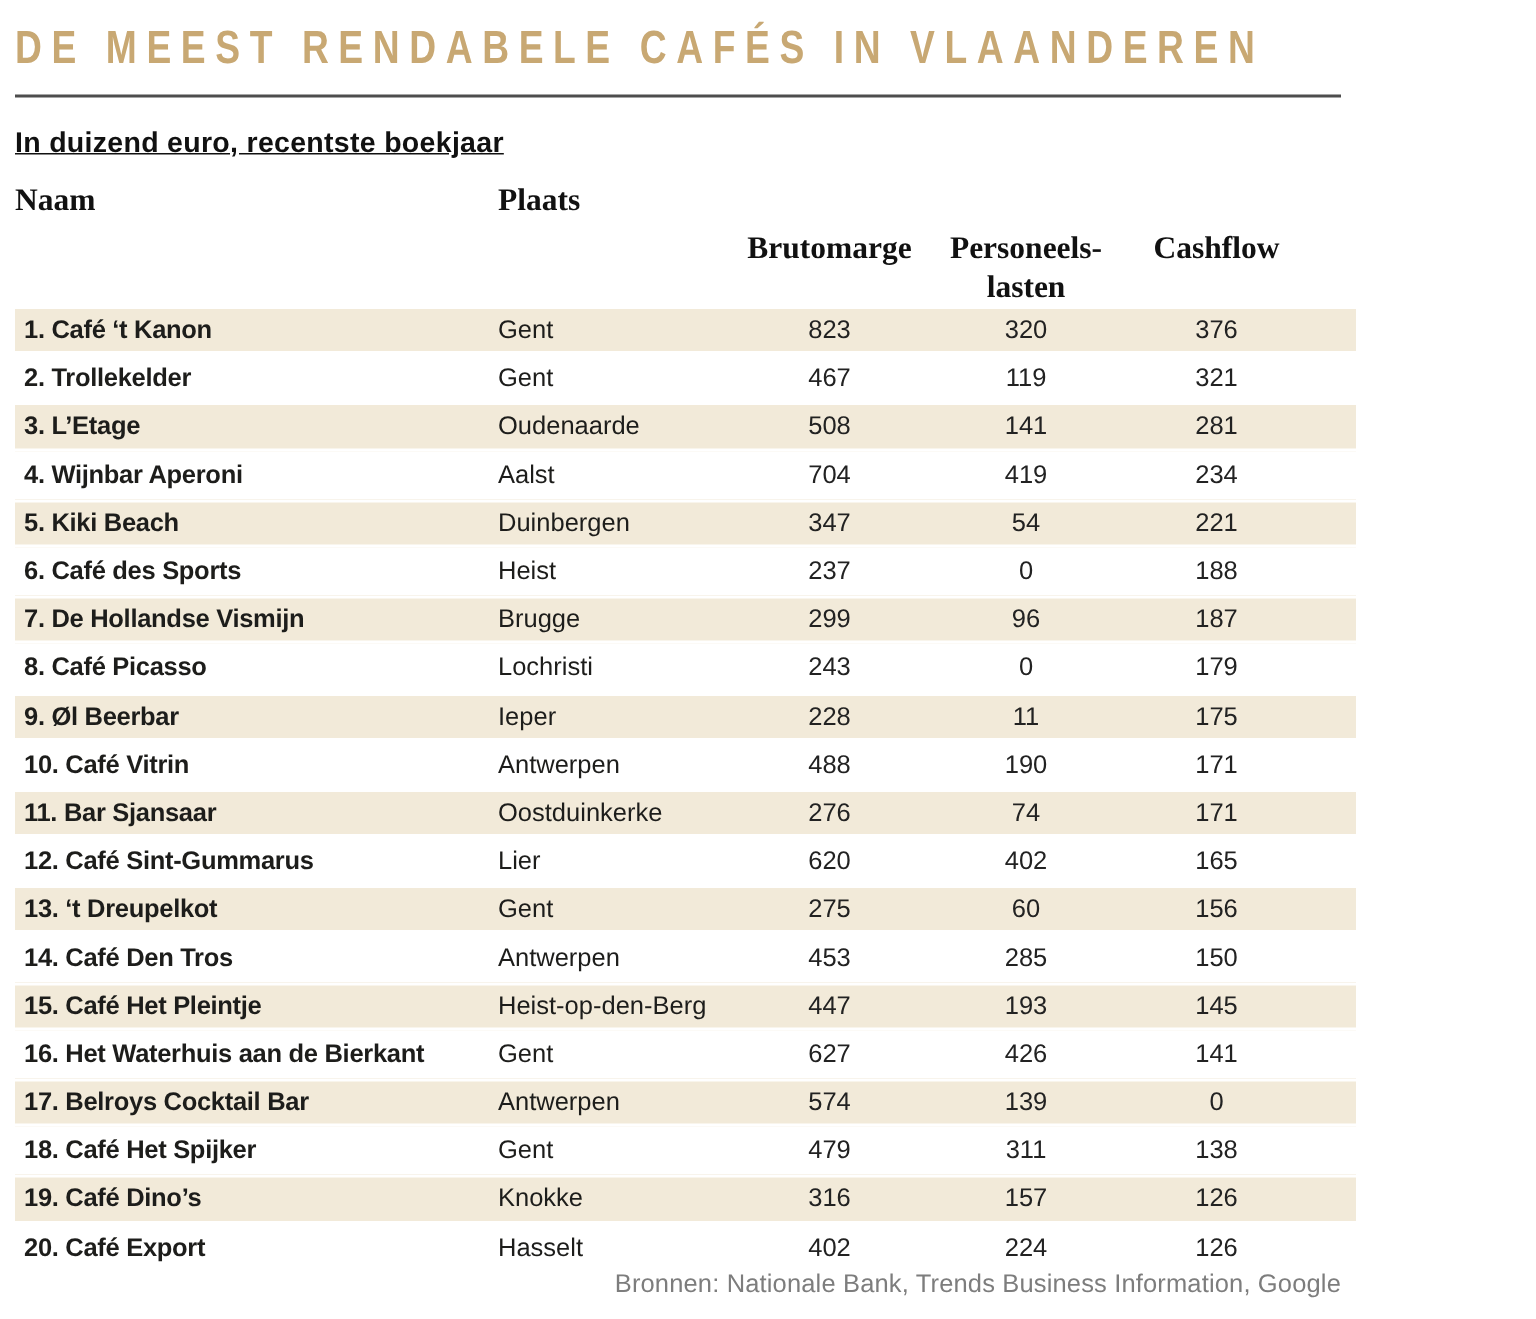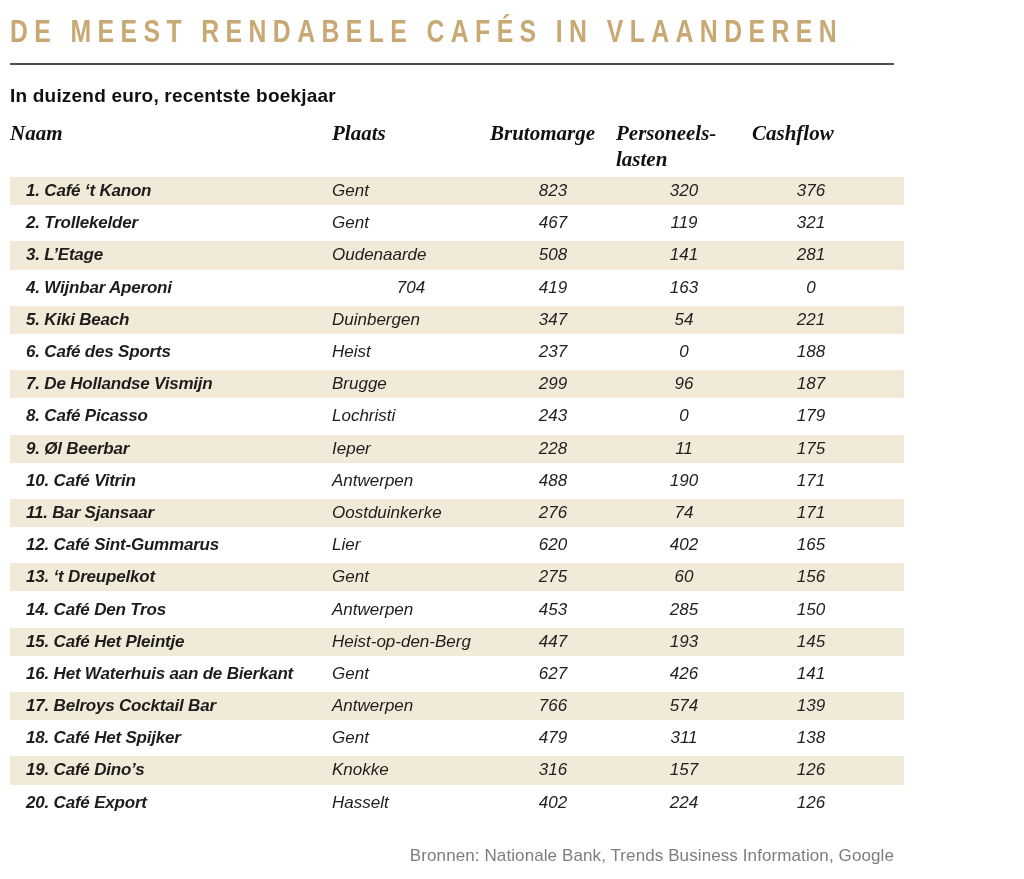--- a/index.html
+++ b/index.html
@@ -30,50 +30,50 @@
     height: 2px;
     background: var(--rule, #4d4d4d);
     margin-top: 9px;
   }
   .subtitle {
     margin-top: 20px;
     font-size: 19px;
     font-weight: 700;
     letter-spacing: 0.2px;
     color: #111;
+    text-decoration: underline;
   }
   .grid-row {
     display: grid;
     grid-template-columns: 322px 158px 126px 136px 118px 144px;
     width: 1004px;
-    font-style: italic;
   }
   .thead {
     margin-top: 13px;
     min-height: 55px;
     align-items: start;
     font-family: "Liberation Serif", serif;
     font-size: 21px;
     font-weight: 600;
     color: #111;
   }
   .th { line-height: 26px; white-space: pre-line; }
   .th.left { text-align: left; }
-  .th.center { text-align: left; }
+  .th.center { text-align: center; margin-top: 32px; }
   .tbody { margin-top: 0; }
   .row {
     height: 32.2px;
     align-items: center;
   }
   .row.shaded {
     background: var(--shade, #f2ead9);
     box-shadow: inset 0 2px 0 #ffffff, inset 0 -2px 0 #ffffff;
   }
   .cell { font-size: 17px; line-height: 32px; }
-  .cell.name { font-weight: 700; padding-left: 16px; letter-spacing: -0.2px; }
+  .cell.name { font-weight: 700; padding-left: 6px; letter-spacing: -0.2px; }
   .cell.place { font-weight: 400; }
   .cell.num { text-align: center; font-weight: 400; color: #222; }
   .source {
     position: absolute;
     right: 10px;
     top: 846px;
     font-size: 17px;
     color: var(--sourcecolor, #7d7d7d);
     letter-spacing: 0.1px;
   }
@@ -120,23 +120,24 @@
       <div class="grid-row row shaded">
         <div class="cell name">3. L’Etage</div>
         <div class="cell place">Oudenaarde</div>
         <div class="cell num">508</div>
         <div class="cell num">141</div>
         <div class="cell num">281</div>
         <div class="cell num">275</div>
       </div>
       <div class="grid-row row">
         <div class="cell name">4. Wijnbar Aperoni</div>
+        <div class="cell place">Aalst</div>
         <div class="cell num">704</div>
         <div class="cell num">419</div>
-        <div class="cell num">163</div>
+        <div class="cell num">234</div>
         <div class="cell num">0</div>
       </div>
       <div class="grid-row row shaded">
         <div class="cell name">5. Kiki Beach</div>
         <div class="cell place">Duinbergen</div>
         <div class="cell num">347</div>
         <div class="cell num">54</div>
         <div class="cell num">221</div>
         <div class="cell num">0</div>
       </div>
@@ -224,21 +225,20 @@
         <div class="cell name">16. Het Waterhuis aan de Bierkant</div>
         <div class="cell place">Gent</div>
         <div class="cell num">627</div>
         <div class="cell num">426</div>
         <div class="cell num">141</div>
         <div class="cell num">0</div>
       </div>
       <div class="grid-row row shaded">
         <div class="cell name">17. Belroys Cocktail Bar</div>
         <div class="cell place">Antwerpen</div>
-        <div class="cell num">766</div>
         <div class="cell num">574</div>
         <div class="cell num">139</div>
         <div class="cell num">0</div>
       </div>
       <div class="grid-row row">
         <div class="cell name">18. Café Het Spijker</div>
         <div class="cell place">Gent</div>
         <div class="cell num">479</div>
         <div class="cell num">311</div>
         <div class="cell num">138</div>

